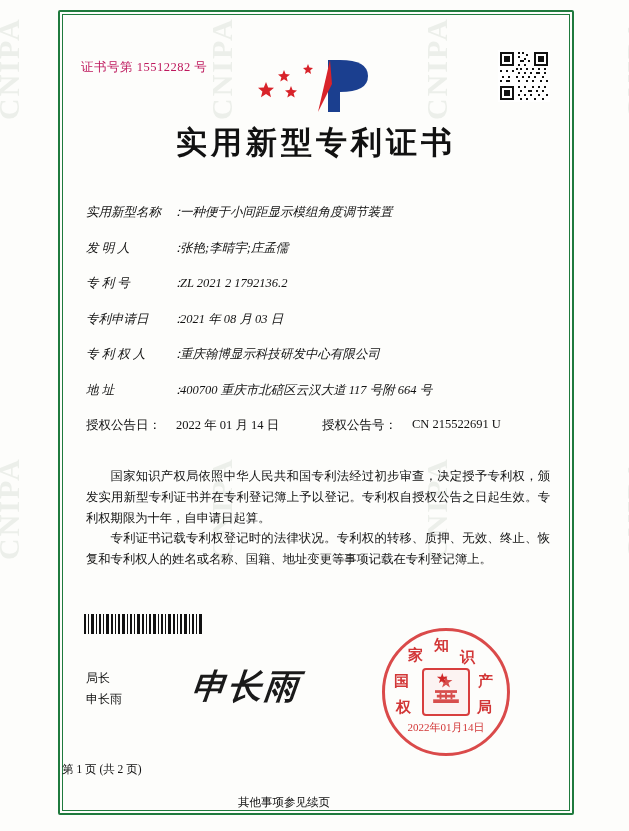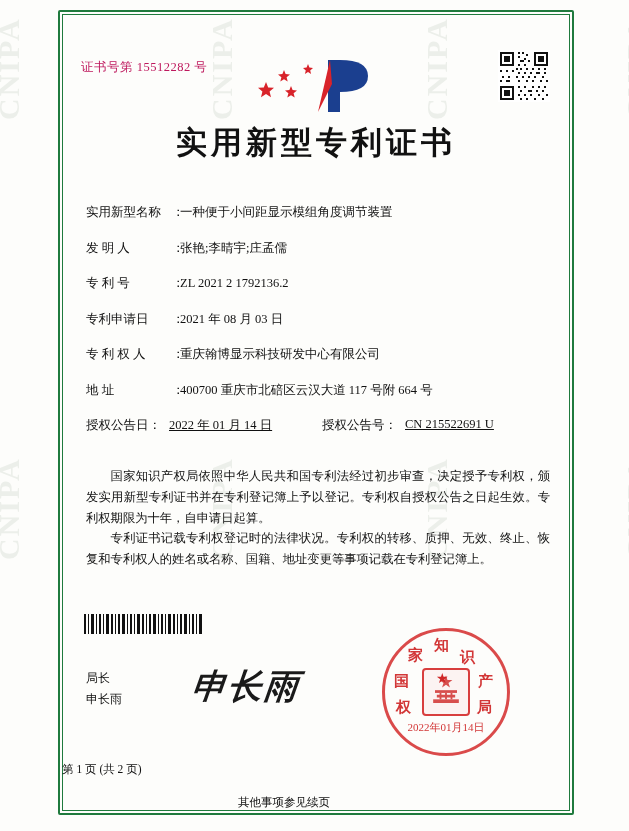--- a/index.html
+++ b/index.html
@@ -101,38 +101,39 @@
     width: 470px;
     font-family: "Liberation Serif", "DejaVu Serif", serif;
     font-size: 12.5px;
     color: #111;
   }
   .field-row {
     display: flex;
     align-items: center;
     margin-bottom: 18px;
     line-height: 1.4;
+    font-style: italic;
   }
   .field-label {
     width: 86px;
     flex: 0 0 86px;
     letter-spacing: 0px;
   }
   .field-sep { width: 8px; flex: 0 0 8px; text-align: center; }
   .field-value { flex: 1 1 auto; }
 
   .pub-row {
     display: flex;
     align-items: flex-end;
     margin-bottom: 10px;
   }
   .pub-left { width: 236px; flex: 0 0 236px; display: flex; }
   .pub-right { flex: 1 1 auto; display: flex; }
   .pub-label { flex: 0 0 auto; }
-  .pub-value { margin-left: 8px; text-decoration: underline; }
+  .pub-value { margin-left: 15px; }
 
   .para {
     position: absolute;
     left: 24px;
     width: 464px;
     font-family: Liberation Sans, sans-serif;
     font-size: 12.3px;
     line-height: 1.72;
     color: #111;
     text-align: justify;

